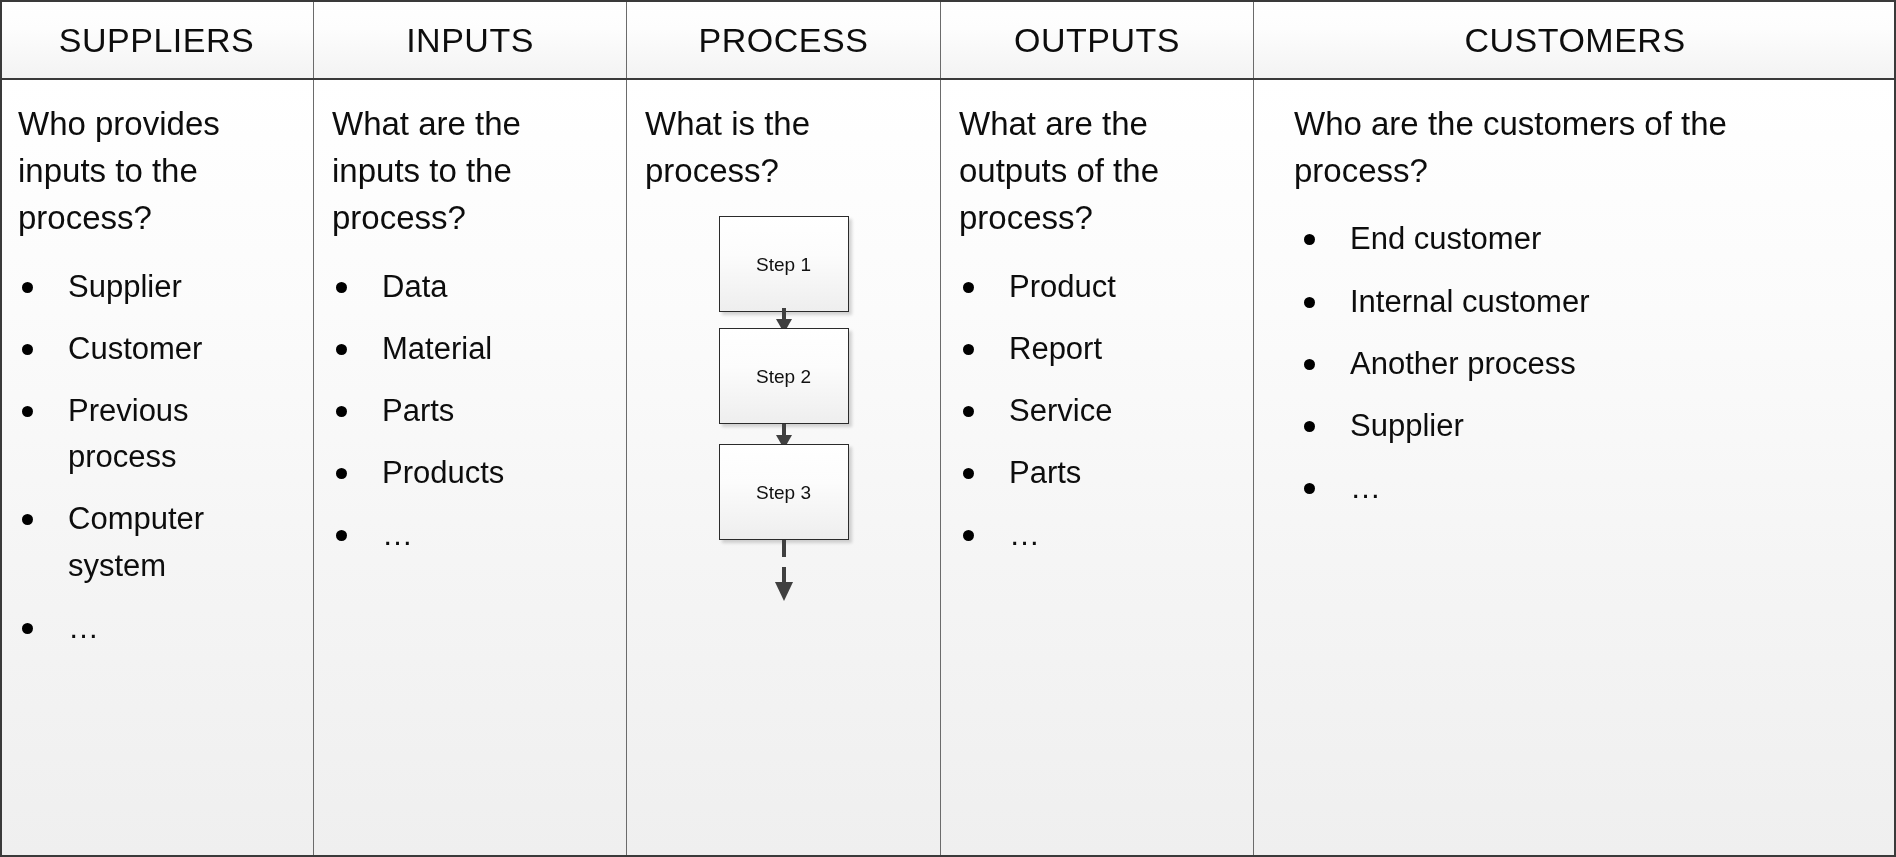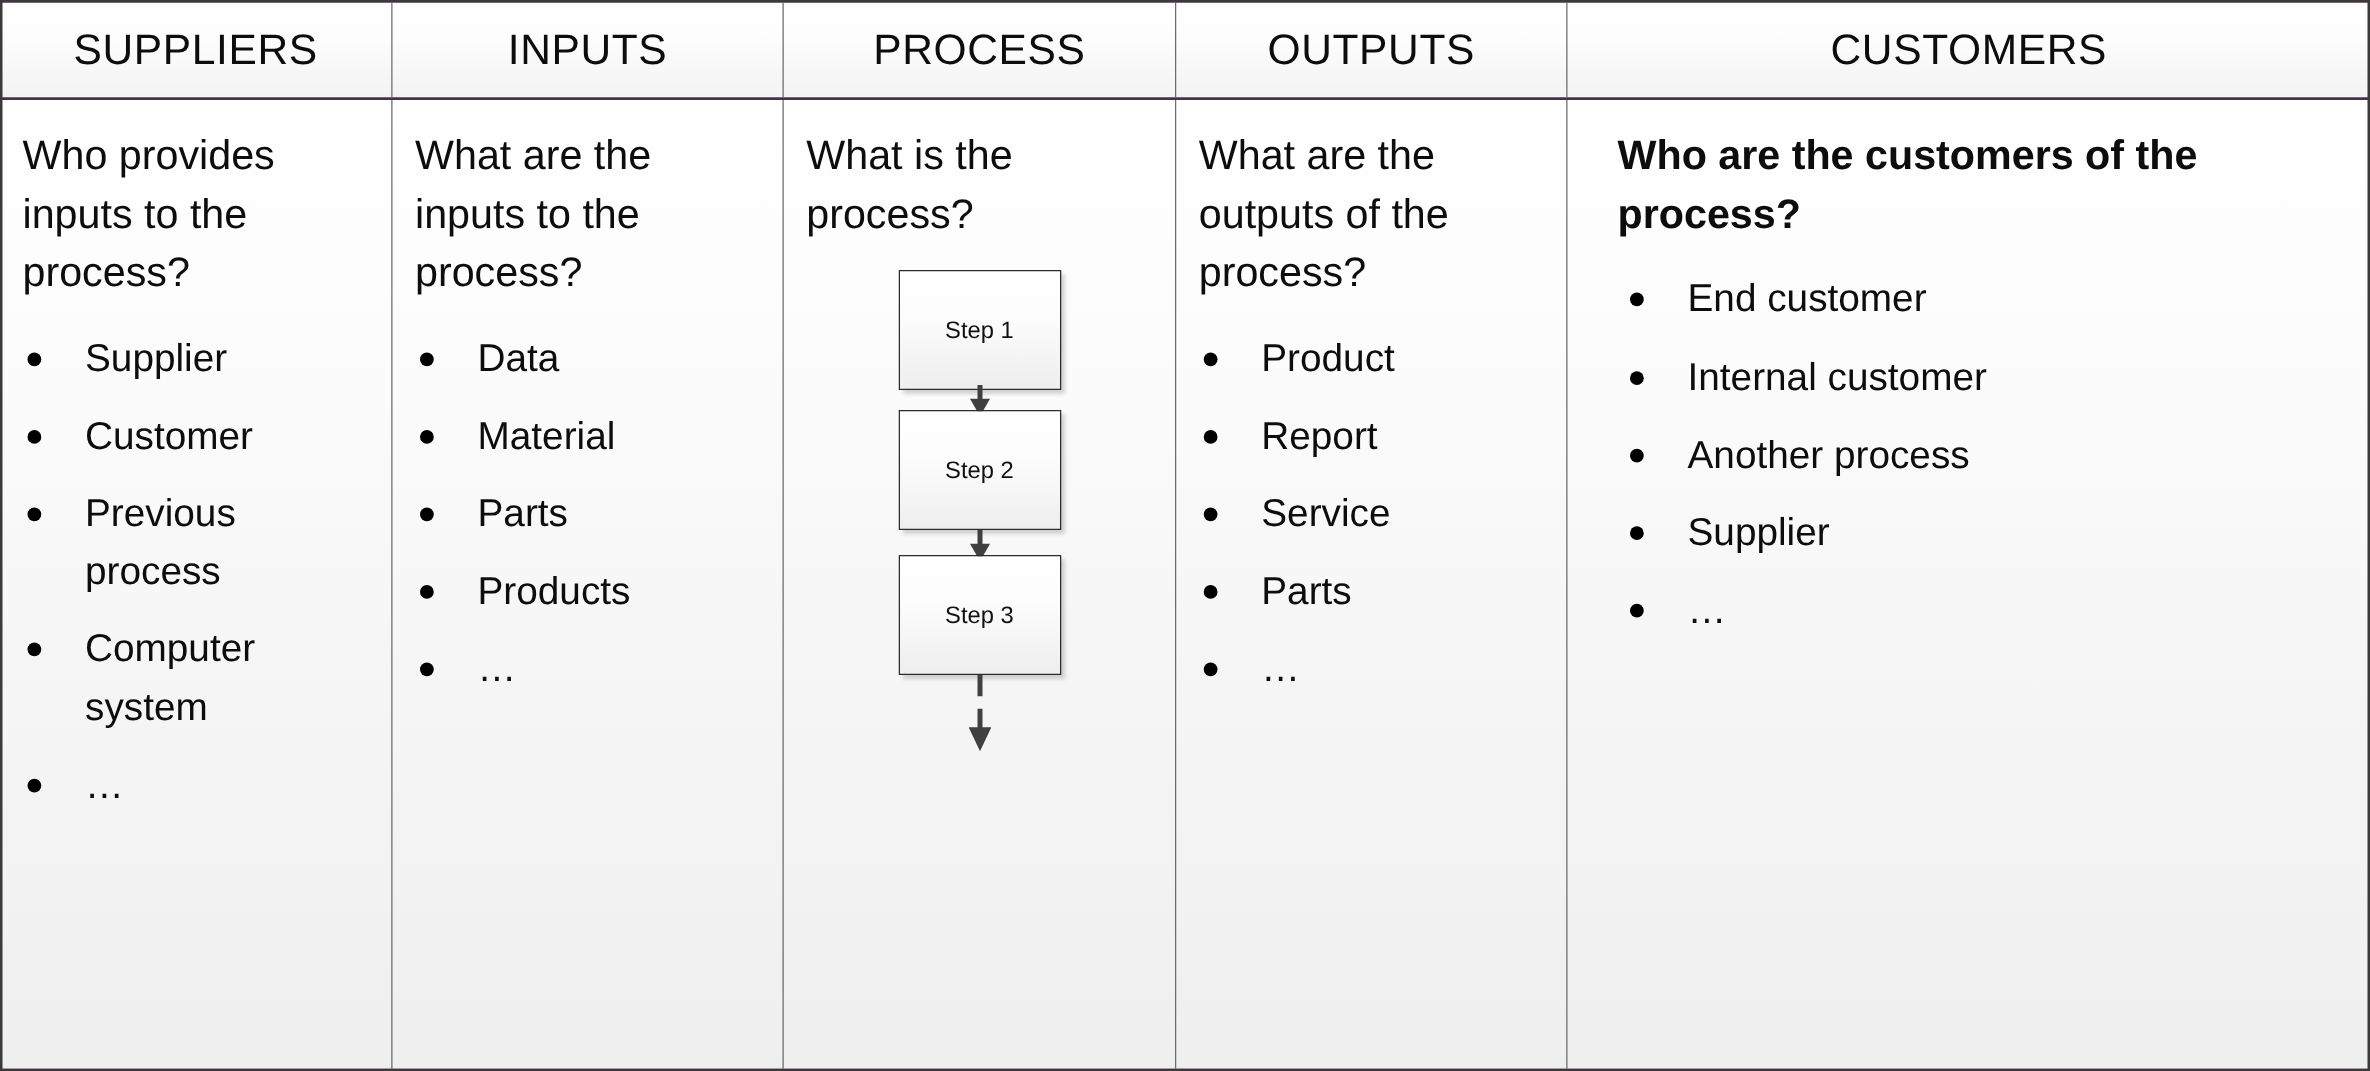--- a/index.html
+++ b/index.html
@@ -98,21 +98,21 @@
 
   
   .question {
     text-align: left;
     font-size: 33px;
     line-height: 1.43;
     color: #0d0d0d;
     padding: 20px 18px 0 18px;
     box-sizing: border-box;
   }
-  .col-c .question { padding-left: 40px; padding-right: 28px; font-weight: bold; }
+  .col-c .question { padding-left: 40px; padding-right: 28px; }
 
   
   ul.bullets {
     list-style: none;
     margin: 22px 0 0 0;
     padding: 0 10px 0 22px;
   }
   ul.bullets li {
     position: relative;
     font-size: 31px;

